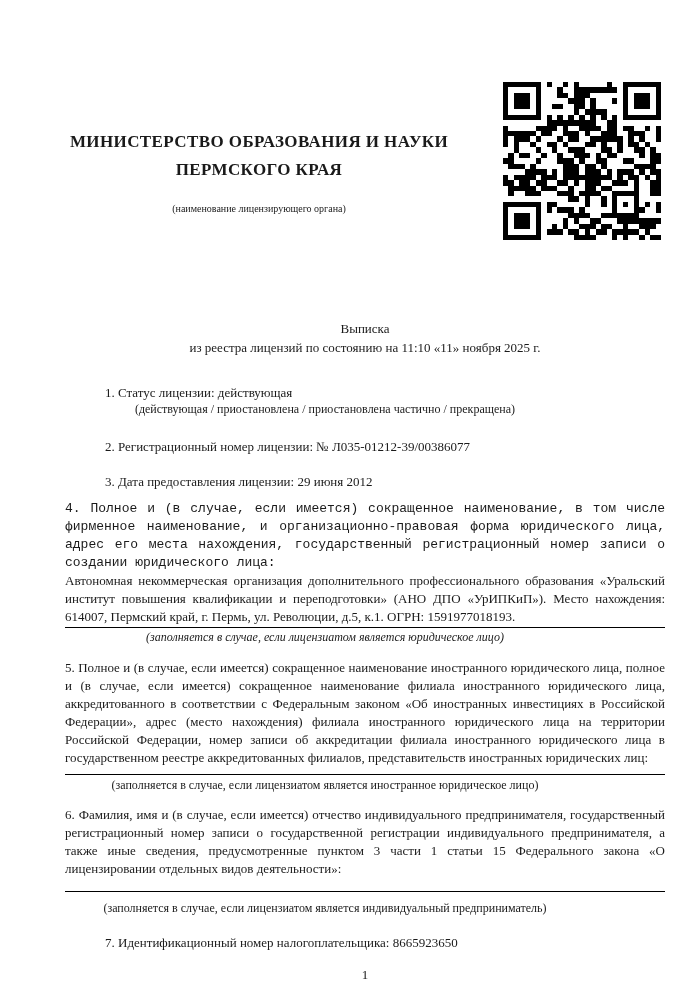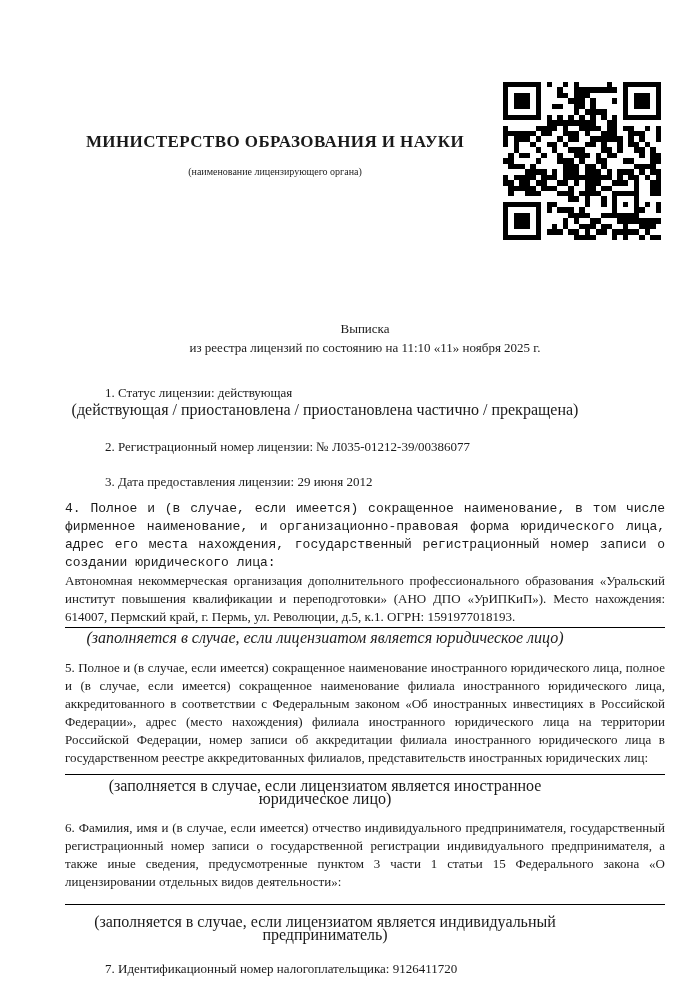--- a/index.html
+++ b/index.html
@@ -8,53 +8,53 @@
     width: 700px;
     height: 989px;
     background: #ffffff;
     color: #1a1a1a;
     font-family: "Liberation Serif", "DejaVu Serif", serif;
     overflow: hidden;
   }
   .header-text {
     position: absolute;
     top: 128px;
-    left: 60px;
+    left: 44px;
     width: 430px;
     text-align: center;
   }
   .ministry-line {
     font-weight: bold;
     font-size: 17px;
     line-height: 28px;
     letter-spacing: 0.4px;
   }
   .org-caption {
     font-size: 10px;
-    margin-top: 10px;
+    margin-top: 19px;
   }
   .qr-wrap {
     position: absolute;
     top: 82px;
     left: 503px;
     width: 158px;
     height: 158px;
   }
   .qr-wrap svg { display: block; width: 158px; height: 158px; }
   .content {
     position: absolute;
     top: 319px;
     left: 65px;
     width: 600px;
     font-size: 13px;
   }
   .doc-title { text-align: center; line-height: 19px; }
   .item-line { line-height: 17px; margin-left: 40px; }
   .small-caption {
-    font-size: 16px;
+    font-size: 12px;
     line-height: 13px;
     text-align: center;
     padding-right: 80px;
   }
   .para { text-align: justify; line-height: 18px; }
   .fill-rule { height: 0; border-bottom: 1.6px solid #000; }
   .m-item1   { margin-top: 27px; }
   .m-cap1    { margin-top: 2px; }
   .m-item2   { margin-top: 22px; }
   .m-item3   { margin-top: 18px; }
@@ -74,20 +74,21 @@
     font-size: 13px;
   }
 </style>
 </head>
 <body>
 
 <div class="page">
 
   <div class="header-text">
     <div class="ministry-line">МИНИСТЕРСТВО ОБРАЗОВАНИЯ И НАУКИ</div>
+    <div class="ministry-line">ПЕРМСКОГО КРАЯ</div>
     <div class="org-caption">(наименование лицензирующего органа)</div>
   </div>
 
   <div class="qr-wrap">
     <svg id="qr-svg" viewBox="0 0 29 29" shape-rendering="crispEdges" xmlns="http://www.w3.org/2000/svg" aria-hidden="true">
         <path d="M0 0h1v1h-1zM1 0h1v1h-1zM2 0h1v1h-1zM3 0h1v1h-1zM4 0h1v1h-1zM5 0h1v1h-1zM6 0h1v1h-1zM8 0h1v1h-1zM11 0h1v1h-1zM13 0h1v1h-1zM19 0h1v1h-1zM22 0h1v1h-1zM23 0h1v1h-1zM24 0h1v1h-1zM25 0h1v1h-1zM26 0h1v1h-1zM27 0h1v1h-1zM28 0h1v1h-1zM0 1h1v1h-1zM6 1h1v1h-1zM10 1h1v1h-1zM13 1h1v1h-1zM14 1h1v1h-1zM15 1h1v1h-1zM16 1h1v1h-1zM17 1h1v1h-1zM18 1h1v1h-1zM19 1h1v1h-1zM20 1h1v1h-1zM22 1h1v1h-1zM28 1h1v1h-1zM0 2h1v1h-1zM2 2h1v1h-1zM3 2h1v1h-1zM4 2h1v1h-1zM6 2h1v1h-1zM10 2h1v1h-1zM11 2h1v1h-1zM13 2h1v1h-1zM14 2h1v1h-1zM15 2h1v1h-1zM22 2h1v1h-1zM24 2h1v1h-1zM25 2h1v1h-1zM26 2h1v1h-1zM28 2h1v1h-1zM0 3h1v1h-1zM2 3h1v1h-1zM3 3h1v1h-1zM4 3h1v1h-1zM6 3h1v1h-1zM12 3h1v1h-1zM13 3h1v1h-1zM14 3h1v1h-1zM16 3h1v1h-1zM20 3h1v1h-1zM22 3h1v1h-1zM24 3h1v1h-1zM25 3h1v1h-1zM26 3h1v1h-1zM28 3h1v1h-1zM0 4h1v1h-1zM2 4h1v1h-1zM3 4h1v1h-1zM4 4h1v1h-1zM6 4h1v1h-1zM9 4h1v1h-1zM10 4h1v1h-1zM13 4h1v1h-1zM14 4h1v1h-1zM16 4h1v1h-1zM22 4h1v1h-1zM24 4h1v1h-1zM25 4h1v1h-1zM26 4h1v1h-1zM28 4h1v1h-1zM0 5h1v1h-1zM6 5h1v1h-1zM13 5h1v1h-1zM15 5h1v1h-1zM16 5h1v1h-1zM17 5h1v1h-1zM18 5h1v1h-1zM22 5h1v1h-1zM28 5h1v1h-1zM0 6h1v1h-1zM1 6h1v1h-1zM2 6h1v1h-1zM3 6h1v1h-1zM4 6h1v1h-1zM5 6h1v1h-1zM6 6h1v1h-1zM8 6h1v1h-1zM10 6h1v1h-1zM12 6h1v1h-1zM14 6h1v1h-1zM16 6h1v1h-1zM18 6h1v1h-1zM20 6h1v1h-1zM22 6h1v1h-1zM23 6h1v1h-1zM24 6h1v1h-1zM25 6h1v1h-1zM26 6h1v1h-1zM27 6h1v1h-1zM28 6h1v1h-1zM8 7h1v1h-1zM9 7h1v1h-1zM10 7h1v1h-1zM11 7h1v1h-1zM12 7h1v1h-1zM13 7h1v1h-1zM14 7h1v1h-1zM15 7h1v1h-1zM16 7h1v1h-1zM19 7h1v1h-1zM20 7h1v1h-1zM0 8h1v1h-1zM6 8h1v1h-1zM7 8h1v1h-1zM8 8h1v1h-1zM9 8h1v1h-1zM11 8h1v1h-1zM14 8h1v1h-1zM15 8h1v1h-1zM16 8h1v1h-1zM17 8h1v1h-1zM19 8h1v1h-1zM20 8h1v1h-1zM22 8h1v1h-1zM23 8h1v1h-1zM26 8h1v1h-1zM28 8h1v1h-1zM0 9h1v1h-1zM1 9h1v1h-1zM2 9h1v1h-1zM3 9h1v1h-1zM4 9h1v1h-1zM5 9h1v1h-1zM7 9h1v1h-1zM8 9h1v1h-1zM11 9h1v1h-1zM12 9h1v1h-1zM13 9h1v1h-1zM15 9h1v1h-1zM18 9h1v1h-1zM19 9h1v1h-1zM20 9h1v1h-1zM23 9h1v1h-1zM24 9h1v1h-1zM25 9h1v1h-1zM28 9h1v1h-1zM0 10h1v1h-1zM2 10h1v1h-1zM3 10h1v1h-1zM4 10h1v1h-1zM6 10h1v1h-1zM10 10h1v1h-1zM12 10h1v1h-1zM13 10h1v1h-1zM16 10h1v1h-1zM17 10h1v1h-1zM18 10h1v1h-1zM19 10h1v1h-1zM20 10h1v1h-1zM21 10h1v1h-1zM23 10h1v1h-1zM25 10h1v1h-1zM28 10h1v1h-1zM0 11h1v1h-1zM2 11h1v1h-1zM5 11h1v1h-1zM8 11h1v1h-1zM9 11h1v1h-1zM11 11h1v1h-1zM15 11h1v1h-1zM16 11h1v1h-1zM18 11h1v1h-1zM21 11h1v1h-1zM23 11h1v1h-1zM24 11h1v1h-1zM26 11h1v1h-1zM2 12h1v1h-1zM6 12h1v1h-1zM9 12h1v1h-1zM12 12h1v1h-1zM13 12h1v1h-1zM14 12h1v1h-1zM18 12h1v1h-1zM19 12h1v1h-1zM21 12h1v1h-1zM24 12h1v1h-1zM25 12h1v1h-1zM27 12h1v1h-1zM1 13h1v1h-1zM3 13h1v1h-1zM4 13h1v1h-1zM7 13h1v1h-1zM10 13h1v1h-1zM13 13h1v1h-1zM14 13h1v1h-1zM15 13h1v1h-1zM17 13h1v1h-1zM19 13h1v1h-1zM20 13h1v1h-1zM25 13h1v1h-1zM27 13h1v1h-1zM28 13h1v1h-1zM0 14h1v1h-1zM1 14h1v1h-1zM6 14h1v1h-1zM10 14h1v1h-1zM11 14h1v1h-1zM12 14h1v1h-1zM14 14h1v1h-1zM17 14h1v1h-1zM18 14h1v1h-1zM22 14h1v1h-1zM23 14h1v1h-1zM27 14h1v1h-1zM28 14h1v1h-1zM1 15h1v1h-1zM2 15h1v1h-1zM3 15h1v1h-1zM5 15h1v1h-1zM11 15h1v1h-1zM12 15h1v1h-1zM13 15h1v1h-1zM15 15h1v1h-1zM16 15h1v1h-1zM18 15h1v1h-1zM24 15h1v1h-1zM25 15h1v1h-1zM26 15h1v1h-1zM27 15h1v1h-1zM4 16h1v1h-1zM5 16h1v1h-1zM6 16h1v1h-1zM7 16h1v1h-1zM9 16h1v1h-1zM11 16h1v1h-1zM12 16h1v1h-1zM13 16h1v1h-1zM15 16h1v1h-1zM16 16h1v1h-1zM17 16h1v1h-1zM19 16h1v1h-1zM21 16h1v1h-1zM22 16h1v1h-1zM23 16h1v1h-1zM25 16h1v1h-1zM27 16h1v1h-1zM28 16h1v1h-1zM0 17h1v1h-1zM2 17h1v1h-1zM3 17h1v1h-1zM4 17h1v1h-1zM5 17h1v1h-1zM7 17h1v1h-1zM8 17h1v1h-1zM9 17h1v1h-1zM11 17h1v1h-1zM12 17h1v1h-1zM13 17h1v1h-1zM14 17h1v1h-1zM15 17h1v1h-1zM16 17h1v1h-1zM17 17h1v1h-1zM18 17h1v1h-1zM19 17h1v1h-1zM21 17h1v1h-1zM23 17h1v1h-1zM24 17h1v1h-1zM26 17h1v1h-1zM28 17h1v1h-1zM0 18h1v1h-1zM1 18h1v1h-1zM3 18h1v1h-1zM4 18h1v1h-1zM6 18h1v1h-1zM7 18h1v1h-1zM10 18h1v1h-1zM11 18h1v1h-1zM13 18h1v1h-1zM15 18h1v1h-1zM16 18h1v1h-1zM17 18h1v1h-1zM20 18h1v1h-1zM21 18h1v1h-1zM22 18h1v1h-1zM24 18h1v1h-1zM27 18h1v1h-1zM28 18h1v1h-1zM1 19h1v1h-1zM2 19h1v1h-1zM3 19h1v1h-1zM4 19h1v1h-1zM5 19h1v1h-1zM7 19h1v1h-1zM8 19h1v1h-1zM9 19h1v1h-1zM12 19h1v1h-1zM15 19h1v1h-1zM16 19h1v1h-1zM18 19h1v1h-1zM19 19h1v1h-1zM24 19h1v1h-1zM27 19h1v1h-1zM28 19h1v1h-1zM1 20h1v1h-1zM4 20h1v1h-1zM5 20h1v1h-1zM6 20h1v1h-1zM10 20h1v1h-1zM11 20h1v1h-1zM12 20h1v1h-1zM14 20h1v1h-1zM15 20h1v1h-1zM16 20h1v1h-1zM17 20h1v1h-1zM20 20h1v1h-1zM21 20h1v1h-1zM22 20h1v1h-1zM23 20h1v1h-1zM24 20h1v1h-1zM27 20h1v1h-1zM28 20h1v1h-1zM12 21h1v1h-1zM13 21h1v1h-1zM15 21h1v1h-1zM18 21h1v1h-1zM20 21h1v1h-1zM24 21h1v1h-1zM0 22h1v1h-1zM1 22h1v1h-1zM2 22h1v1h-1zM3 22h1v1h-1zM4 22h1v1h-1zM5 22h1v1h-1zM6 22h1v1h-1zM8 22h1v1h-1zM9 22h1v1h-1zM15 22h1v1h-1zM18 22h1v1h-1zM20 22h1v1h-1zM22 22h1v1h-1zM24 22h1v1h-1zM26 22h1v1h-1zM28 22h1v1h-1zM0 23h1v1h-1zM6 23h1v1h-1zM8 23h1v1h-1zM10 23h1v1h-1zM11 23h1v1h-1zM12 23h1v1h-1zM14 23h1v1h-1zM20 23h1v1h-1zM24 23h1v1h-1zM25 23h1v1h-1zM28 23h1v1h-1zM0 24h1v1h-1zM2 24h1v1h-1zM3 24h1v1h-1zM4 24h1v1h-1zM6 24h1v1h-1zM12 24h1v1h-1zM13 24h1v1h-1zM14 24h1v1h-1zM15 24h1v1h-1zM18 24h1v1h-1zM19 24h1v1h-1zM20 24h1v1h-1zM21 24h1v1h-1zM22 24h1v1h-1zM23 24h1v1h-1zM24 24h1v1h-1zM0 25h1v1h-1zM2 25h1v1h-1zM3 25h1v1h-1zM4 25h1v1h-1zM6 25h1v1h-1zM11 25h1v1h-1zM13 25h1v1h-1zM16 25h1v1h-1zM17 25h1v1h-1zM21 25h1v1h-1zM22 25h1v1h-1zM23 25h1v1h-1zM24 25h1v1h-1zM25 25h1v1h-1zM26 25h1v1h-1zM27 25h1v1h-1zM28 25h1v1h-1zM0 26h1v1h-1zM2 26h1v1h-1zM3 26h1v1h-1zM4 26h1v1h-1zM6 26h1v1h-1zM9 26h1v1h-1zM11 26h1v1h-1zM14 26h1v1h-1zM15 26h1v1h-1zM16 26h1v1h-1zM18 26h1v1h-1zM19 26h1v1h-1zM22 26h1v1h-1zM25 26h1v1h-1zM26 26h1v1h-1zM27 26h1v1h-1zM0 27h1v1h-1zM6 27h1v1h-1zM8 27h1v1h-1zM9 27h1v1h-1zM10 27h1v1h-1zM12 27h1v1h-1zM13 27h1v1h-1zM15 27h1v1h-1zM17 27h1v1h-1zM18 27h1v1h-1zM20 27h1v1h-1zM21 27h1v1h-1zM22 27h1v1h-1zM23 27h1v1h-1zM24 27h1v1h-1zM26 27h1v1h-1zM0 28h1v1h-1zM1 28h1v1h-1zM2 28h1v1h-1zM3 28h1v1h-1zM4 28h1v1h-1zM5 28h1v1h-1zM6 28h1v1h-1zM13 28h1v1h-1zM14 28h1v1h-1zM15 28h1v1h-1zM16 28h1v1h-1zM20 28h1v1h-1zM22 28h1v1h-1zM25 28h1v1h-1zM27 28h1v1h-1zM28 28h1v1h-1z" fill="#000000"></path>
       </svg>
   </div>
 
   <div class="content">
@@ -110,18 +111,18 @@
     <div class="small-caption m-cap4">(заполняется в случае, если лицензиатом является юридическое лицо)</div>
 
     <div class="para m-para5">5. Полное и (в случае, если имеется) сокращенное наименование иностранного юридического лица, полное и (в случае, если имеется) сокращенное наименование филиала иностранного юридического лица, аккредитованного в соответствии с Федеральным законом «Об иностранных инвестициях в Российской Федерации», адрес (место нахождения) филиала иностранного юридического лица на территории Российской Федерации, номер записи об аккредитации филиала иностранного юридического лица в государственном реестре аккредитованных филиалов, представительств иностранных юридических лиц:</div>
     <div class="fill-rule m-rule5"></div>
     <div class="small-caption m-cap5">(заполняется в случае, если лицензиатом является иностранное юридическое лицо)</div>
 
     <div class="para m-para6">6. Фамилия, имя и (в случае, если имеется) отчество индивидуального предпринимателя, государственный регистрационный номер записи о государственной регистрации индивидуального предпринимателя, а также иные сведения, предусмотренные пунктом 3 части 1 статьи 15 Федерального закона «О лицензировании отдельных видов деятельности»:</div>
     <div class="fill-rule m-rule6"></div>
     <div class="small-caption m-cap6">(заполняется в случае, если лицензиатом является индивидуальный предприниматель)</div>
 
-    <div class="item-line m-item7">7. Идентификационный номер налогоплательщика: 9126411720</div>
+    <div class="item-line m-item7">7. Идентификационный номер налогоплательщика: 8665923650</div>
 
     <div class="page-number">1</div>
 
   </div>
 </div>
 
 </body></html>

